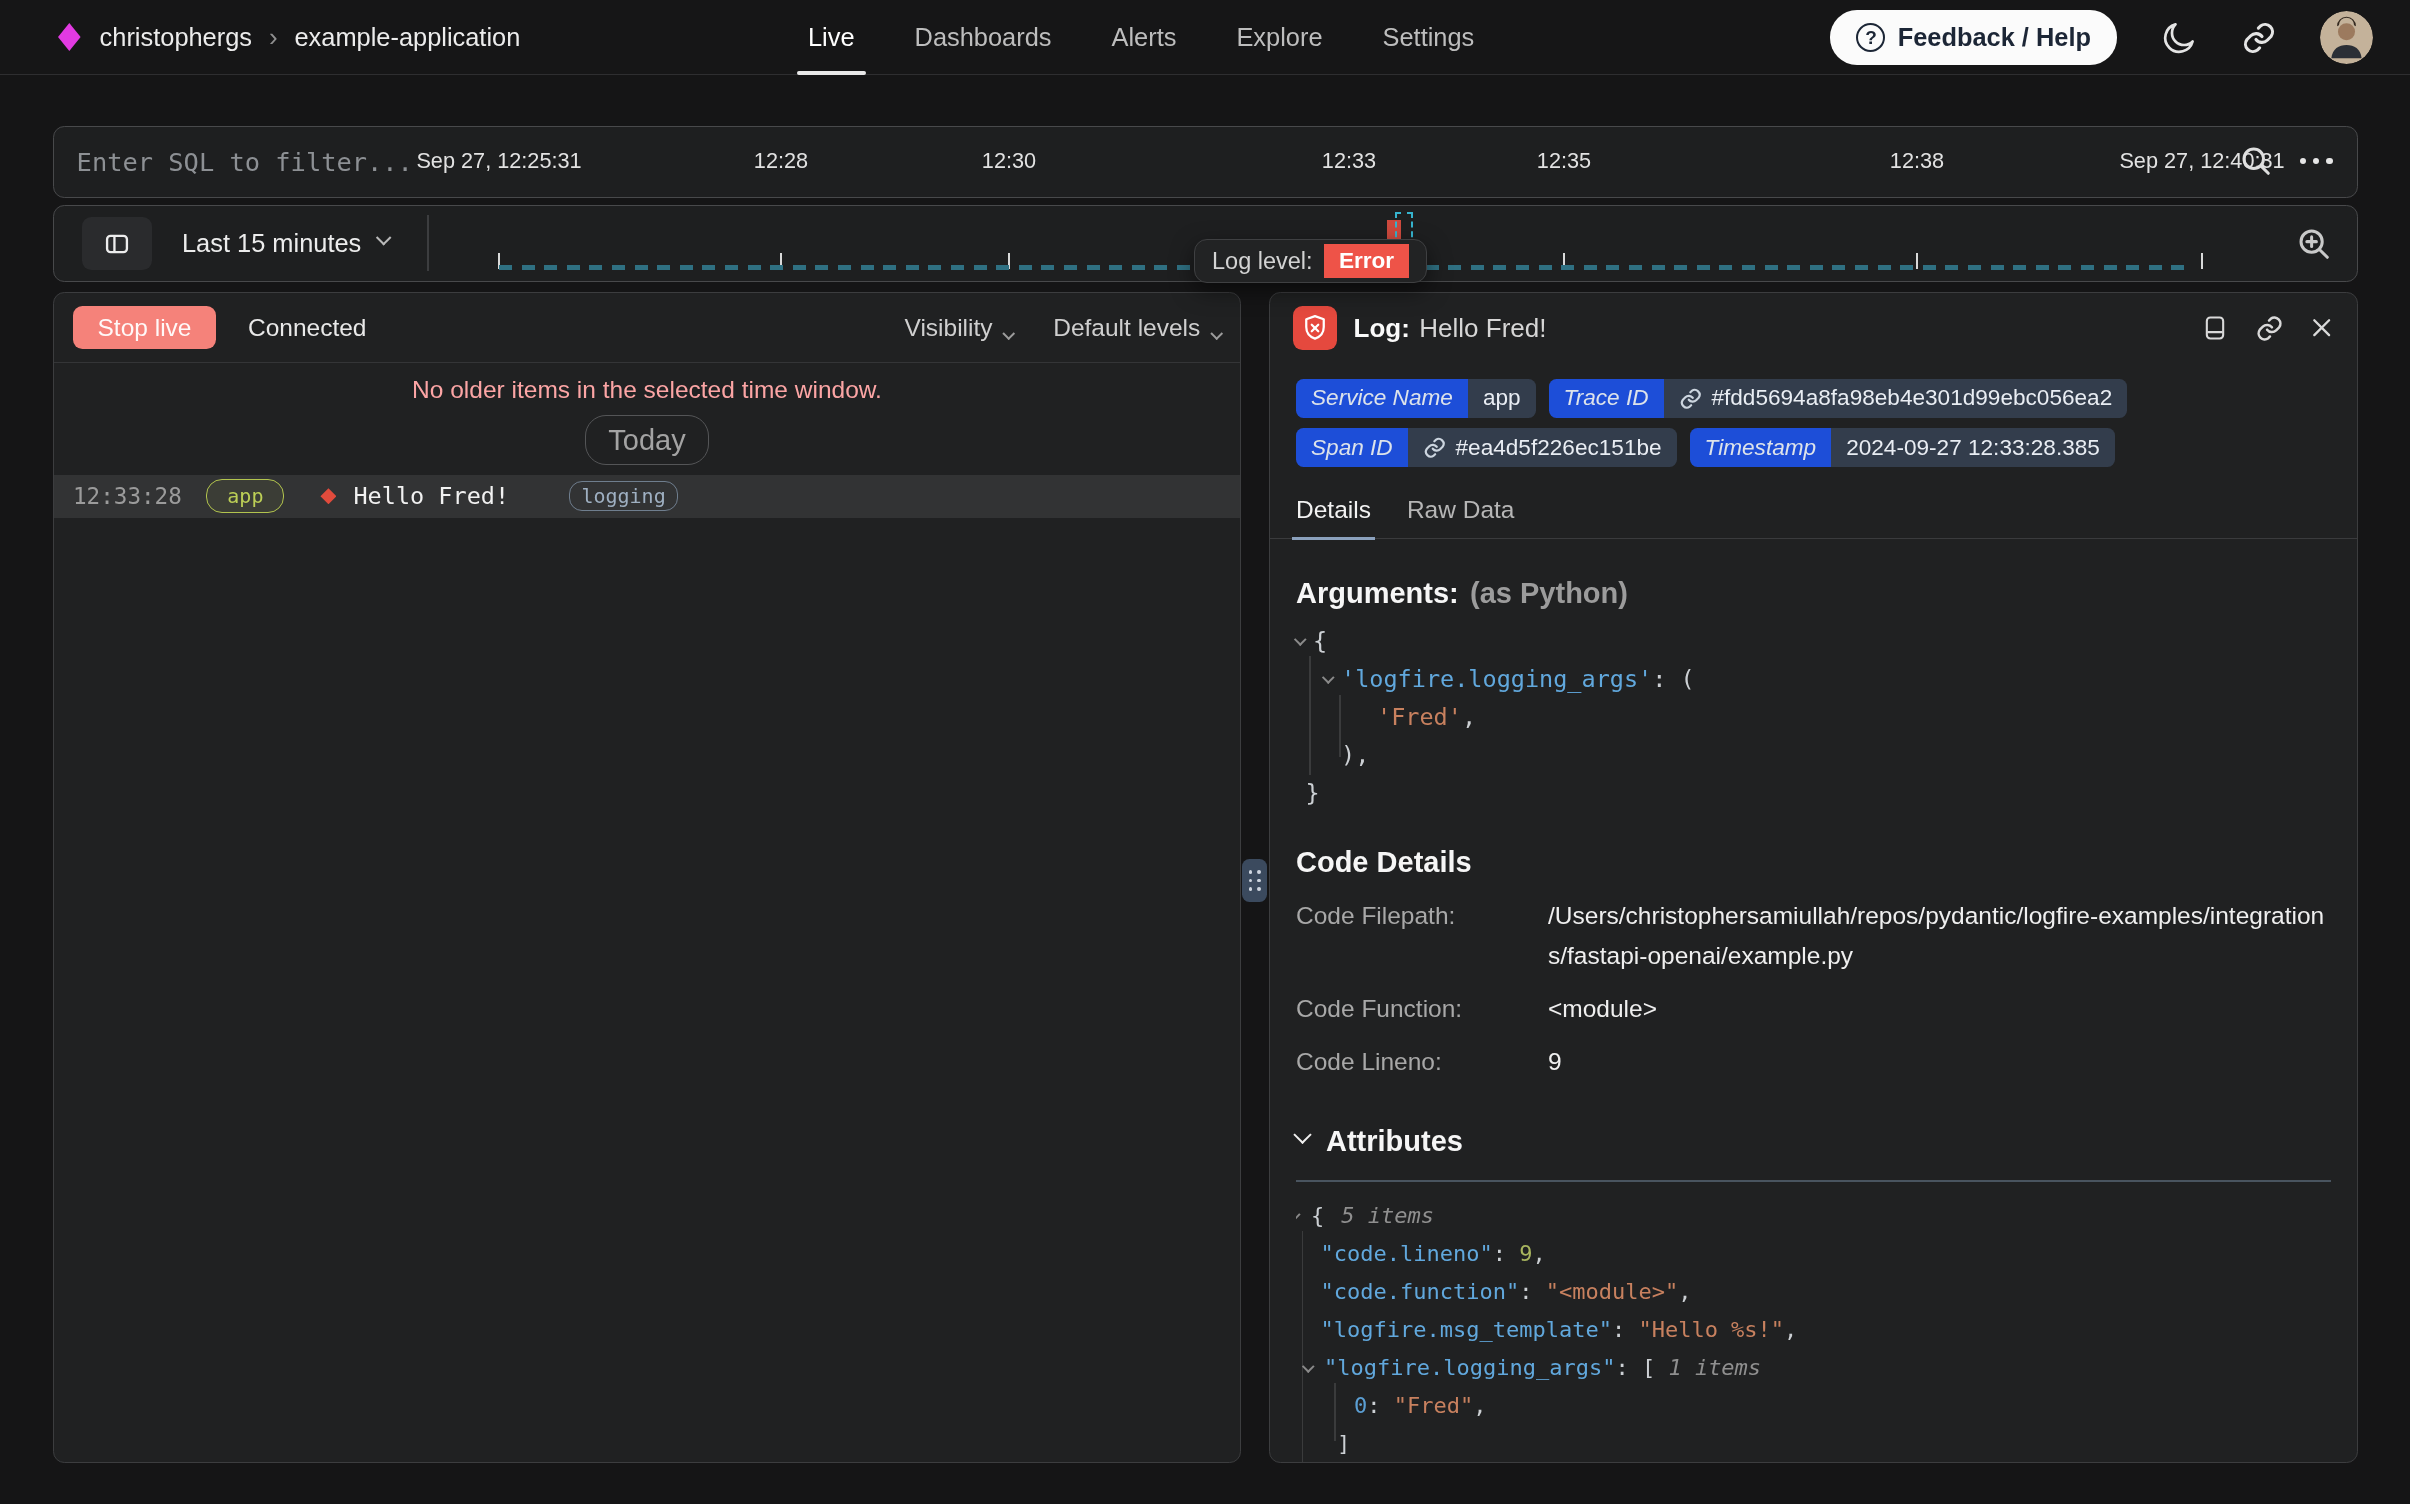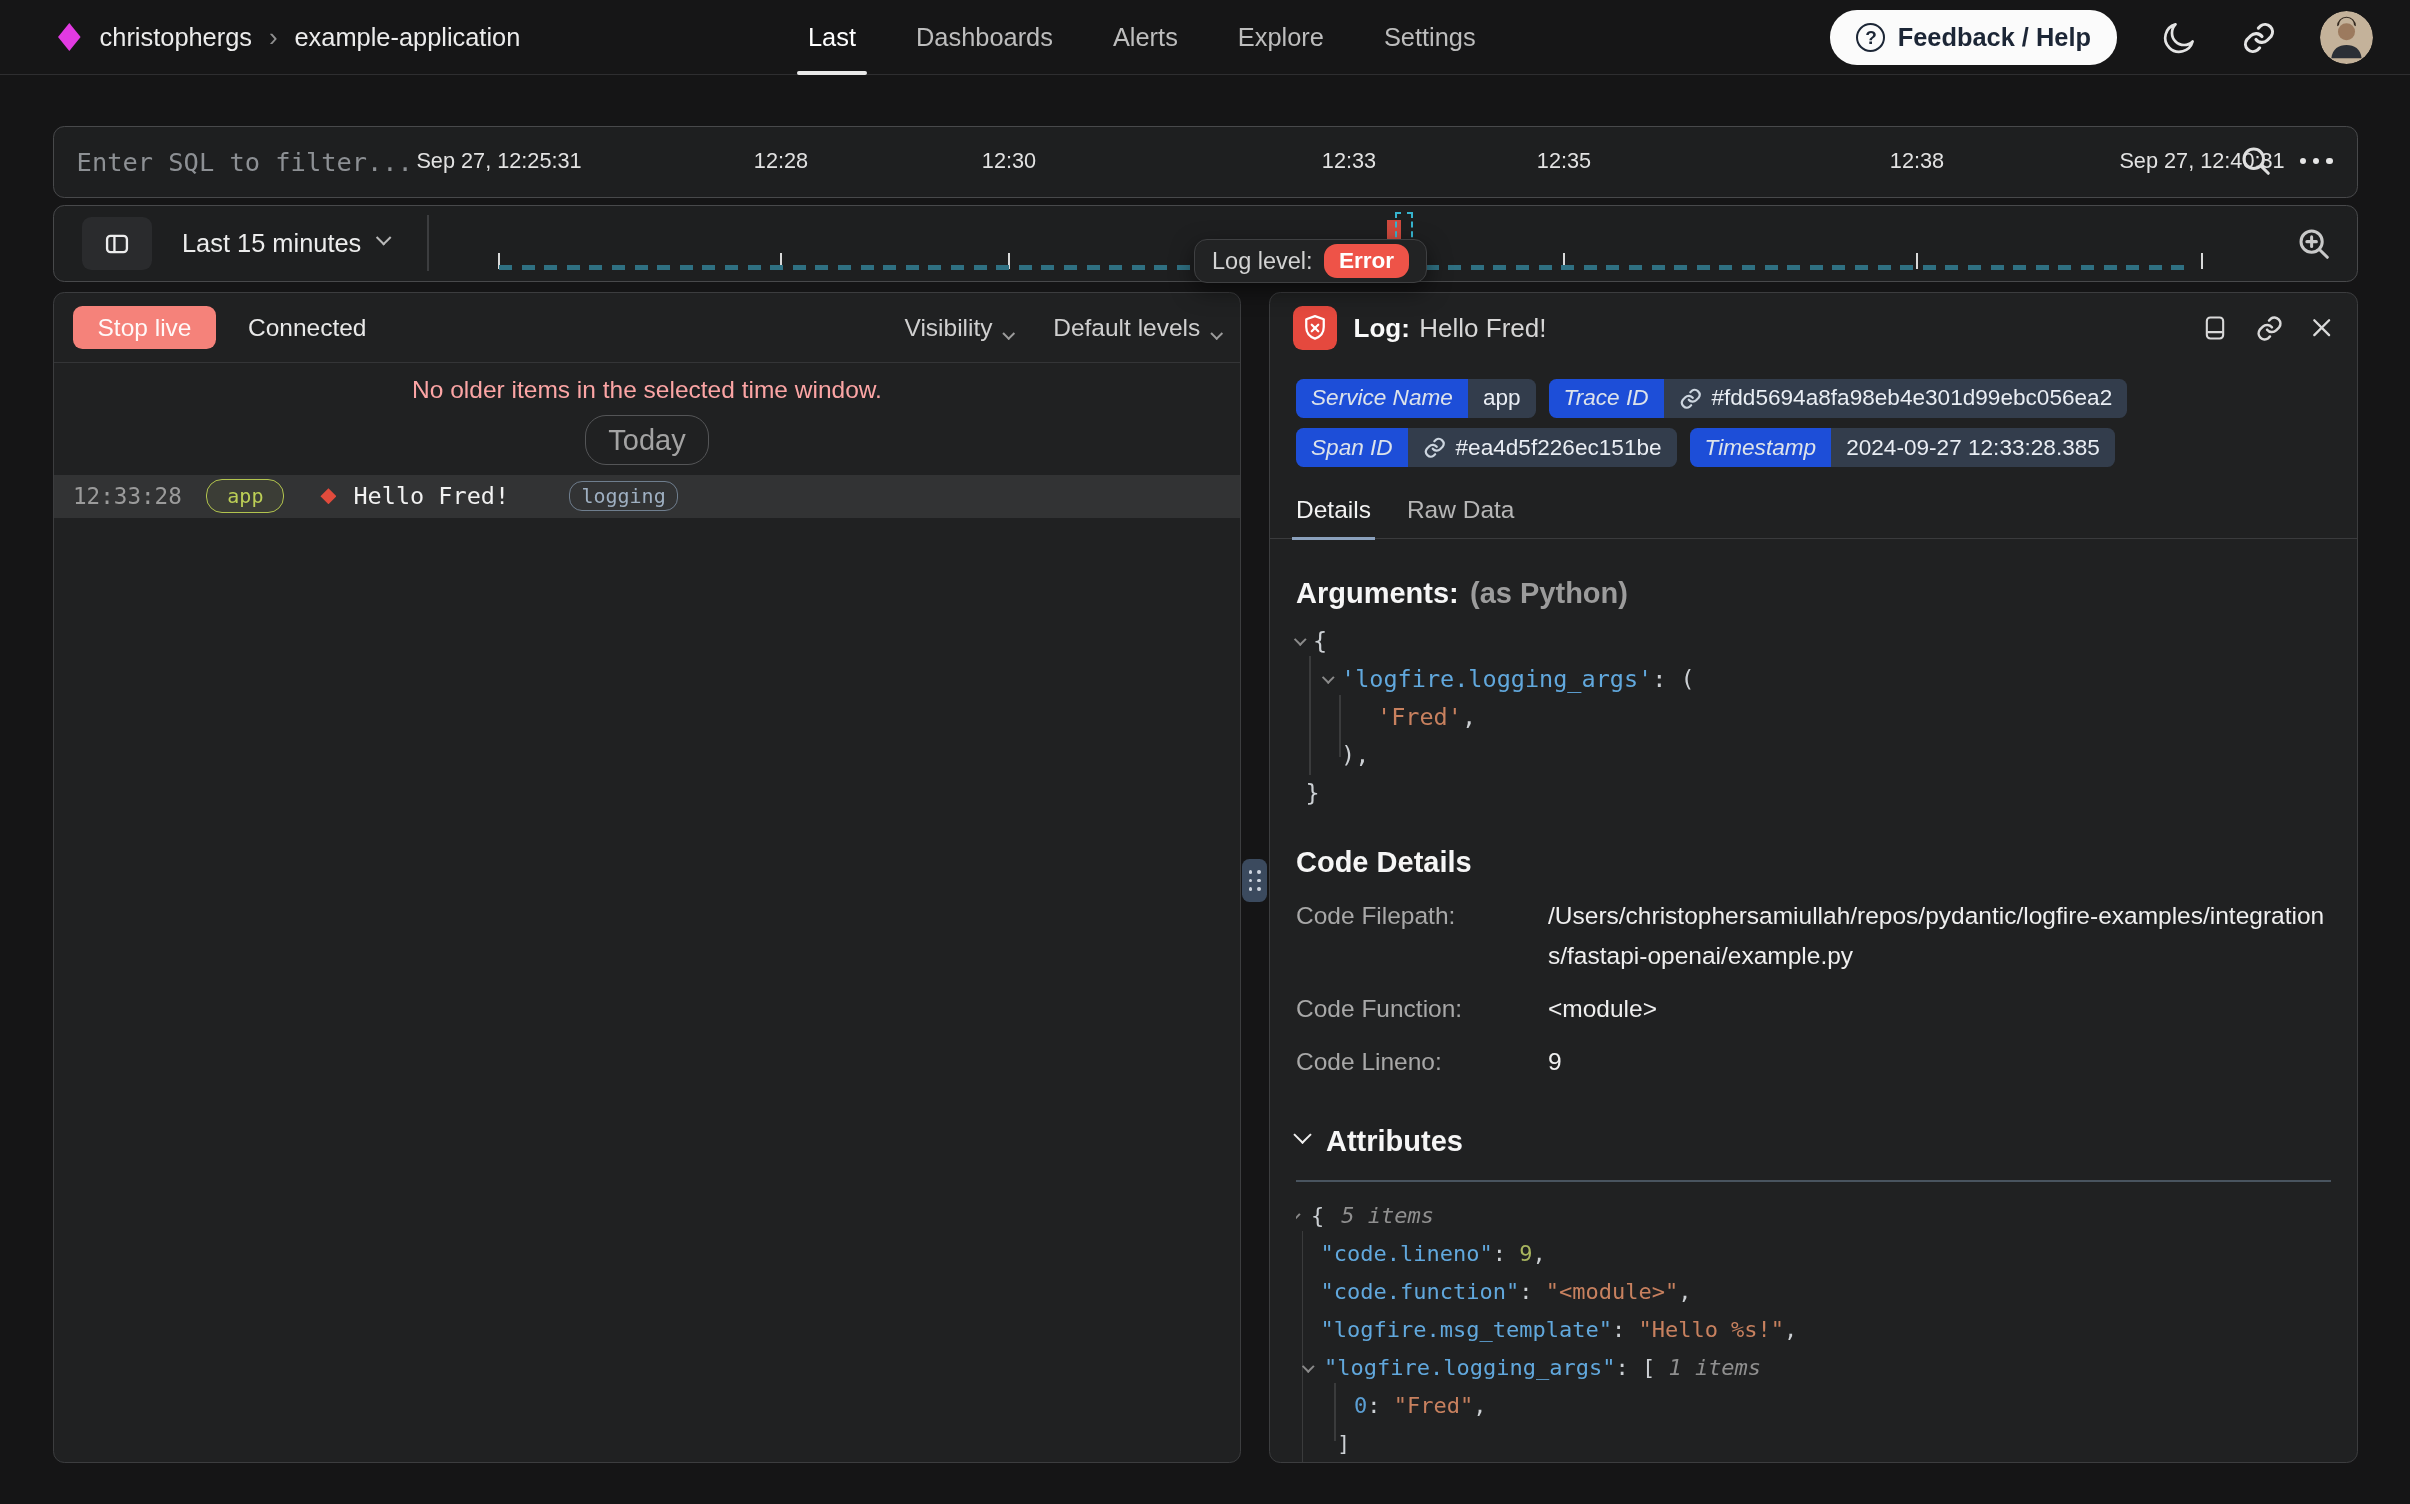--- a/index.html
+++ b/index.html
@@ -56,21 +56,21 @@
     background:repeating-linear-gradient(90deg,#2f7082 0 13px,transparent 13px 22.6px); }
   .histbar { position:absolute; left:1333px; top:14px; width:14px; height:45px; background:#cf4a3e; }
   .histsel { position:absolute; left:1341px; top:5.6px; width:18px; height:54px; border:2.3px dashed #36b4ce; }
   .tb-zoom { position:absolute; right:24.5px; top:19px; color:#c9c9c9; }
 
   
   .tooltip { position:absolute; left:1194px; top:239px; height:44px; background:#222324; border:0.9px solid #3f4042;
     border-radius:13px; box-shadow:0 7.5px 22.6px rgba(0,0,0,.5); display:flex; align-items:center; gap:11.3px;
     padding:0 17px; z-index:50; }
   .tooltip .tl { color:#d3d3d3; font-size:23.5px; }
-  .tooltip .tv { background:#ee5348; color:#ffffff; font-size:22.6px; font-weight:700; border-radius:13px; padding:4px 15px; }
+  .tooltip .tv { background:#ee5348; color:#ffffff; font-size:22.6px; font-weight:700; border-radius:0; padding:4px 15px; }
 
   
   .panel { position:absolute; top:292px; height:1171px; background:#202122; border:1.9px solid #3c3d3f; border-radius:11.3px; overflow:hidden; }
   .panel-left { left:53px; width:1188px; }
   .panel-right { left:1269px; width:1089px; }
 
   
   .lp-header { height:70px; border-bottom:1.9px solid #343537; display:flex; align-items:center; padding:0 19px; }
   .stoplive { height:43px; padding:0 24.5px; background:#f5827a; border-radius:9.4px; color:rgba(255,255,255,.95);
     font-size:24.5px; display:flex; align-items:center; }
@@ -138,21 +138,21 @@
 
   <div class="nav">
     <div class="logo"></div>
     <div class="crumbs">
       <span>christophergs</span>
       <span class="crumb-sep">›</span>
       <span>example-application</span>
     </div>
     <div class="tabs">
       <div class="tab active">
-          <span>Last</span>
+          <span>Live</span>
         </div>
       <div class="tab">
           <span>Dashboards</span>
         </div>
       <div class="tab">
           <span>Alerts</span>
         </div>
       <div class="tab">
           <span>Explore</span>
         </div>

